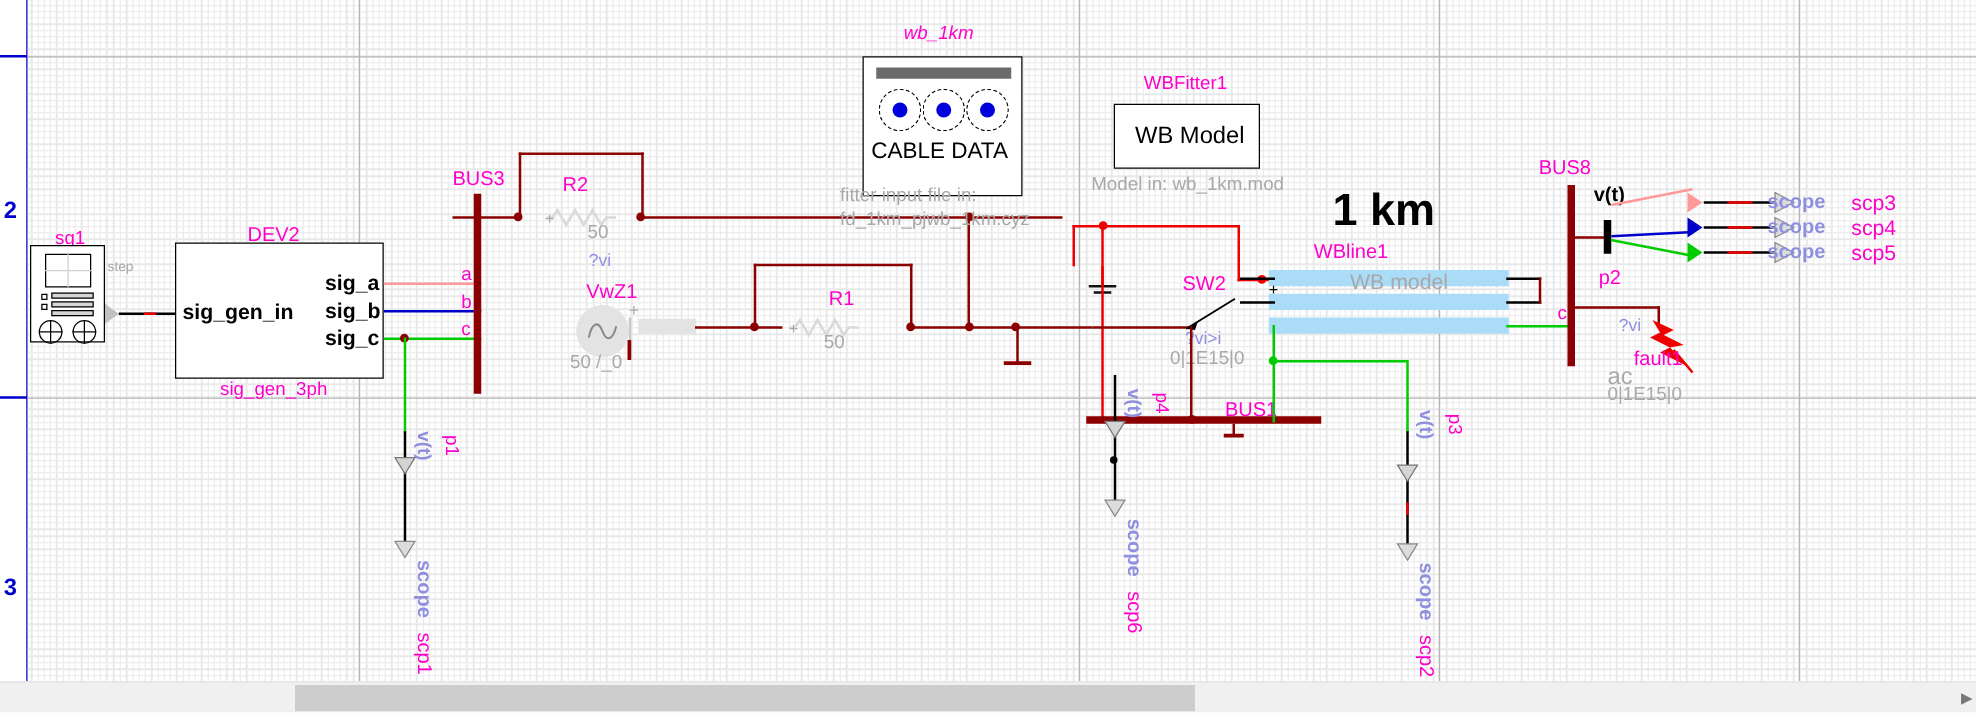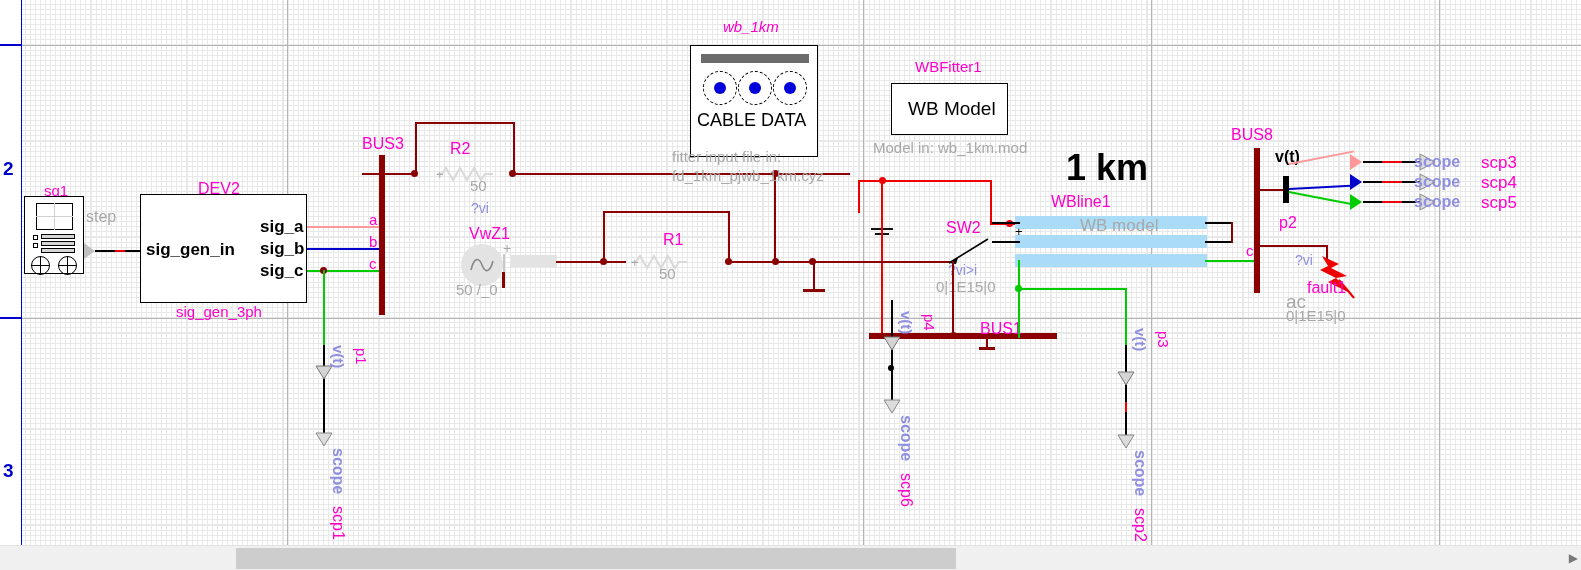--- a/index.html
+++ b/index.html
@@ -86,21 +86,21 @@
       <div style="position:absolute;left:6px;top:59px;width:19px;height:19px;border:1px solid #000;border-radius:50%;box-sizing:border-box;"></div>
       <div style="position:absolute;left:15px;top:59px;width:1px;height:19px;background:#000;"></div>
       <div style="position:absolute;left:6px;top:68px;width:19px;height:1px;background:#000;"></div>
       <div style="position:absolute;left:33px;top:59px;width:19px;height:19px;border:1px solid #000;border-radius:50%;box-sizing:border-box;"></div>
       <div style="position:absolute;left:42px;top:59px;width:1px;height:19px;background:#000;"></div>
       <div style="position:absolute;left:33px;top:68px;width:19px;height:1px;background:#000;"></div>
     </div>
 
     <div class="arrowhead" style="left:62px;top:243px;border-left:11px solid #c0c0c0;"></div>
     <div class="arrowhead" style="left:62px;top:243px;border-left:11px solid transparent;border-top-color:transparent;border-bottom-color:transparent;outline:none;"></div>
-    <div class="lbl grey" style="left:64px;top:208px;font-size:16px;">step</div>
+    <div class="lbl grey" style="left:64px;top:208px;font-size:11px;">step</div>
     <div class="w" style="left:73px;top:250px;width:45px;height:1.5px;background:#000;"></div>
     <div class="w" style="left:93px;top:250px;width:10px;height:1.5px;background:#ee0000;"></div>
 
     <div class="lbl pink" style="left:176px;top:180px;font-size:16px;">DEV2</div>
     <div class="box" style="left:118px;top:194px;width:167px;height:109px;"></div>
     <div class="lbl blk" style="left:124px;top:240px;font-size:17px;font-weight:bold;">sig_gen_in</div>
     <div class="lbl blk" style="left:238px;top:217px;font-size:17px;font-weight:bold;">sig_a</div>
     <div class="lbl blk" style="left:238px;top:239px;font-size:17px;font-weight:bold;">sig_b</div>
     <div class="lbl blk" style="left:238px;top:261px;font-size:17px;font-weight:bold;">sig_c</div>
     <div class="lbl pink" style="left:154px;top:303px;font-size:15px;">sig_gen_3ph</div>

